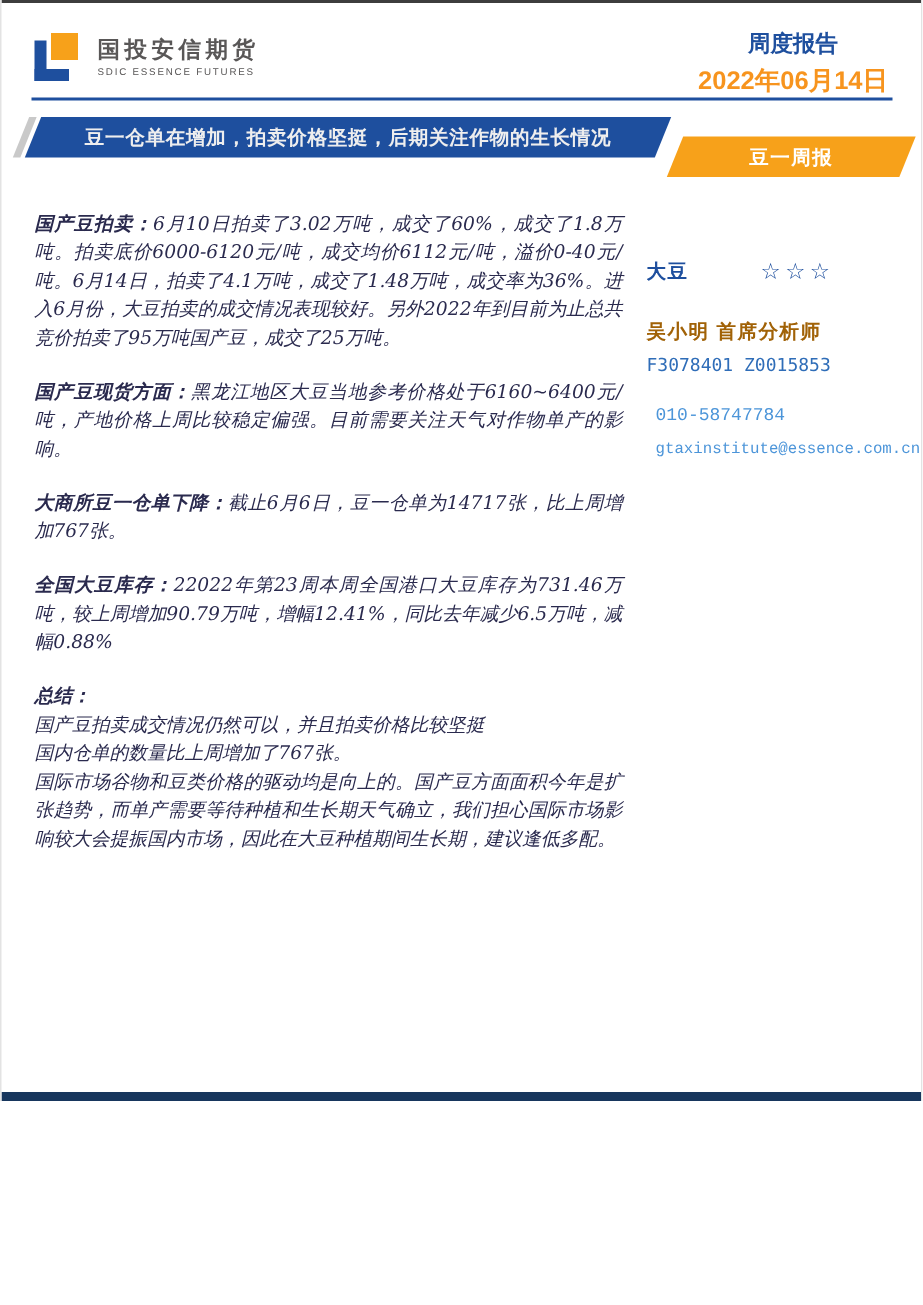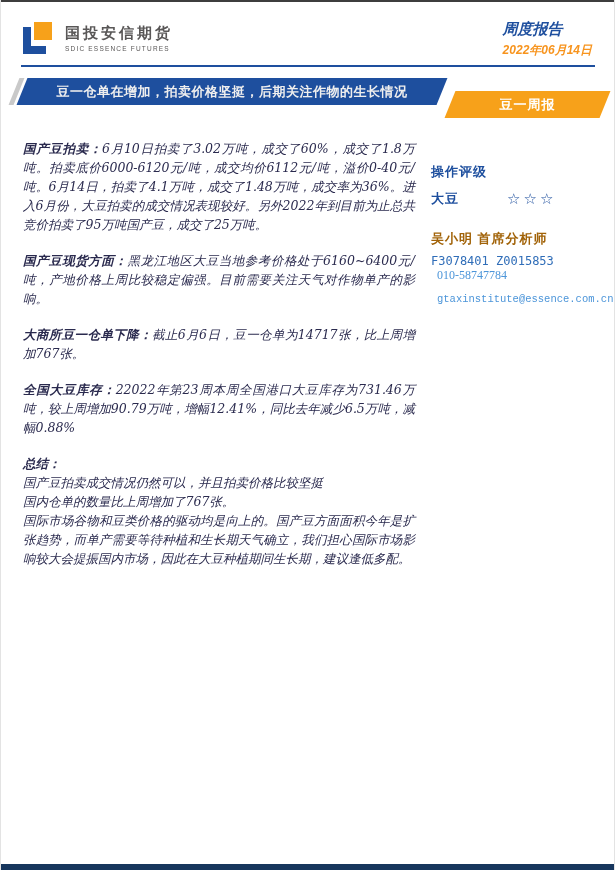--- a/index.html
+++ b/index.html
@@ -1,35 +1,35 @@
 <!DOCTYPE html>
 <html><head>
 <meta charset="utf-8">
 <title>周度报告</title>
 <style>
   html,body{margin:0;padding:0;background:#fff;}
   .page{
-    position:relative;width:615px;height:870px;margin:0 auto;
+    position:relative;width:615px;height:734px;margin:0 auto;
     background:#ffffff;box-sizing:border-box;
     border-left:1px solid #e3e3e3;border-right:1px solid #e3e3e3;
     font-family:"Liberation Sans",sans-serif;overflow:hidden;padding-left:28px;
   }
   .top-strip{position:absolute;top:0;left:0;right:0;height:2px;background:#3d3d3d;}
   
   .header{position:absolute;top:20px;left:22px;right:22px;height:44px;}
   .logo-wrap{position:absolute;left:0;top:2px;width:32px;height:32px;}
   .logo-orange{position:absolute;left:11px;top:0;width:18px;height:18px;background:#f7a11a;}
   .logo-blue-v{position:absolute;left:0;top:5px;width:8px;height:27px;background:#1e4f9e;}
   .logo-blue-h{position:absolute;left:0;top:24px;width:23px;height:8px;background:#1e4f9e;}
   .brand-text{position:absolute;left:42px;top:4px;}
   .brand-name{font-size:15px;font-weight:bold;color:#595757;letter-spacing:3px;}
   .brand-sub{font-size:6.5px;color:#595757;letter-spacing:1.2px;margin-top:2px;}
-  .header-right{position:absolute;right:0;top:0;text-align:left;font-style:italic;}
+  .header-right{position:absolute;right:0;top:0;text-align:center;}
   .report-type{font-size:15px;font-weight:bold;color:#1e4f9e;}
-  .report-date{font-size:12px;font-weight:bold;color:#f7941e;margin-top:3px;}
+  .report-date{font-size:17px;font-weight:bold;color:#f7941e;margin-top:3px;}
   .header-rule{position:absolute;top:65px;left:20px;width:574px;height:2px;background:#1e4f9e;}
   
   .banner-sliver{position:absolute;left:13px;top:78px;width:5px;height:27px;background:#c9c9c9;transform:skewX(-22deg);}
   .banner-bar{position:absolute;left:21px;top:78px;width:420px;height:27px;background:#1e4f9e;transform:skewX(-22deg);}
   .banner-bar .inner{transform:skewX(22deg);width:100%;height:100%;display:flex;align-items:center;justify-content:center;}
   .banner-title{color:#eeeeee;font-size:13px;font-weight:bold;letter-spacing:0.5px;}
   .badge-bar{position:absolute;left:449px;top:91px;width:155px;height:27px;background:#f7a11a;transform:skewX(-22deg);}
   .badge-bar .inner{transform:skewX(22deg);width:100%;height:100%;display:flex;align-items:center;justify-content:center;}
   .badge-text{color:#ffffff;font-size:13px;font-weight:bold;letter-spacing:1px;}
   
@@ -42,21 +42,21 @@
   .para-label{font-weight:bold;}
   .summary .sum-line{margin:0;}
   
   .sidebar{position:absolute;left:430px;top:163px;width:183px;}
   .rating-title{font-size:13px;font-weight:bold;color:#1e4f9e;letter-spacing:1px;}
   .rating-row{display:flex;align-items:center;margin-top:9px;}
   .rating-commodity{font-size:13px;font-weight:bold;color:#1e4f9e;letter-spacing:1px;}
   .rating-stars{font-size:15px;color:#1e4f9e;letter-spacing:3px;margin-left:48px;}
   .analyst-name{font-size:13px;font-weight:bold;color:#a16207;margin-top:22px;letter-spacing:1px;}
   .analyst-ids{font-family:"DejaVu Sans Mono","Liberation Mono",monospace;font-size:12px;color:#2f6db8;margin-top:6px;}
-  .contact-phone{font-family:Liberation Serif, serif;font-size:12px;color:#4c95d9;padding-left:6px;}
+  .contact-phone{font-family:Liberation Mono, monospace;font-size:12px;color:#4c95d9;margin-top:20px;padding-left:6px;}
   .contact-email{font-family:Liberation Mono, monospace;font-size:10.5px;color:#4c95d9;margin-top:10px;padding-left:6px;}
   
   .footer{position:absolute;left:22px;right:22px;bottom:14px;display:flex;justify-content:space-between;align-items:center;font-size:10.5px;color:#5b9bd5;}
   .footer .page-num{position:absolute;left:0;right:0;text-align:center;}
   .bottom-bar{position:absolute;bottom:0;left:0;right:0;height:6px;background:#17365d;}
 </style>
 </head>
 <body>
 
 <div class="page">
@@ -98,21 +98,20 @@
     <p><span class="para-label">全国大豆库存：</span><span>22022年第23周本周全国港口大豆库存为731.46万吨，较上周增加90.79万吨，增幅12.41%，同比去年减少6.5万吨，减幅0.88%</span></p>
     <div class="summary">
       <div class="para-label sum-line">总结：</div>
       <div class="sum-line">国产豆拍卖成交情况仍然可以，并且拍卖价格比较坚挺</div>
       <div class="sum-line">国内仓单的数量比上周增加了767张。</div>
       <div class="sum-line">国际市场谷物和豆类价格的驱动均是向上的。国产豆方面面积今年是扩张趋势，而单产需要等待种植和生长期天气确立，我们担心国际市场影响较大会提振国内市场，因此在大豆种植期间生长期，建议逢低多配。</div>
     </div>
   </div>
 
   <div class="sidebar">
-    <div class="rating-title">操作评级</div>
     <div class="rating-row">
       <span class="rating-commodity">大豆</span>
       <span class="rating-stars">☆☆☆</span>
     </div>
     <div class="analyst-name">吴小明 首席分析师</div>
     <div class="analyst-ids">F3078401 Z0015853</div>
     <div class="contact-phone">010-58747784</div>
     <div class="contact-email">gtaxinstitute@essence.com.cn</div>
   </div>
 

